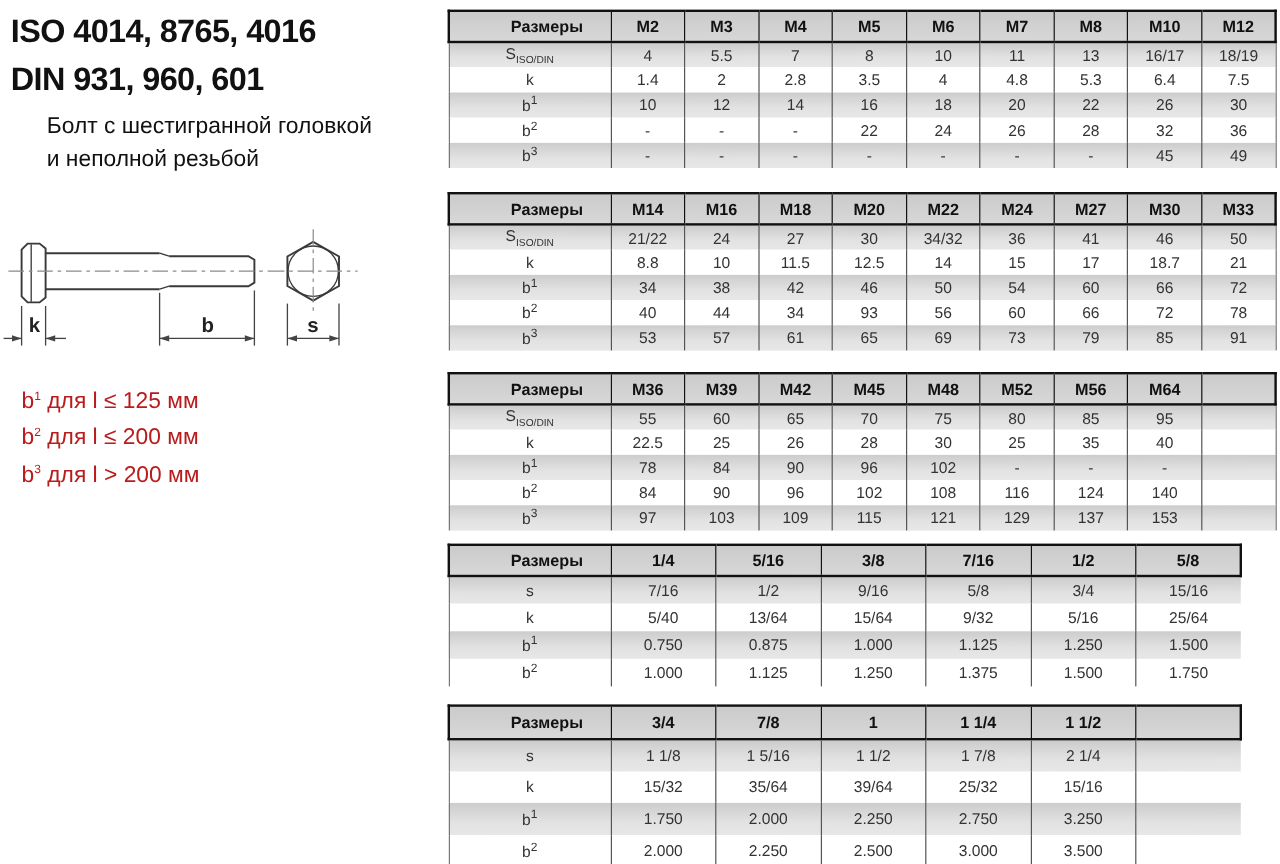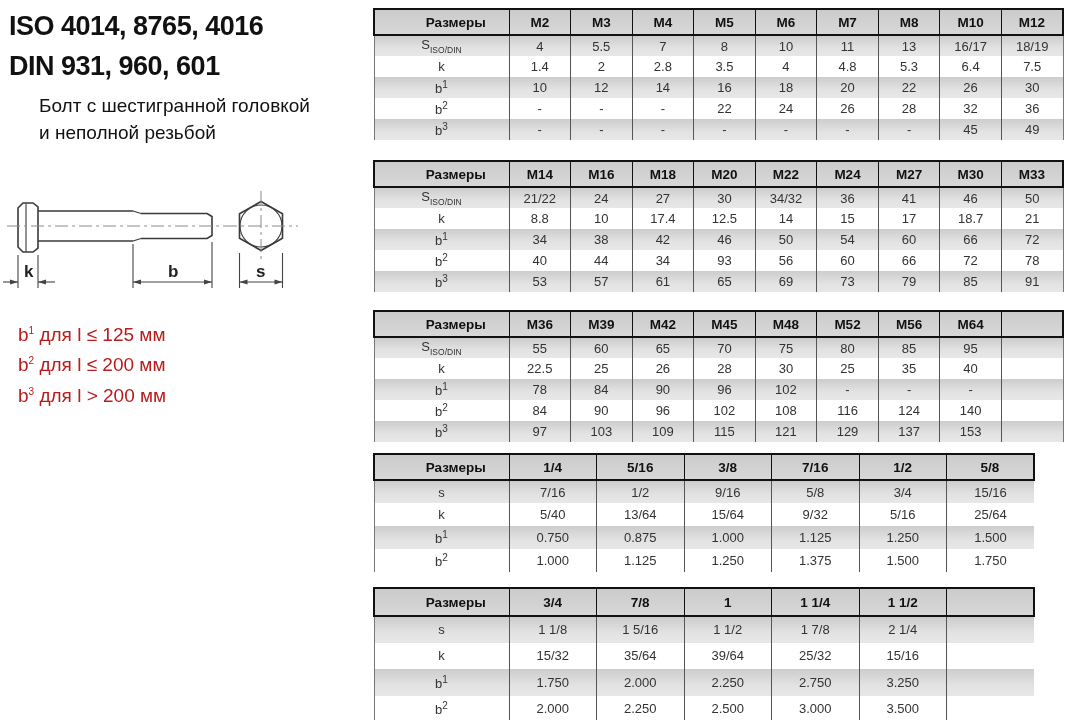--- a/index.html
+++ b/index.html
@@ -277,21 +277,21 @@
           <td>34/32</td>
           <td>36</td>
           <td>41</td>
           <td>46</td>
           <td>50</td>
         </tr>
         <tr class="plain">
           <td class="row-label">k</td>
           <td>8.8</td>
           <td>10</td>
-          <td>17.4</td>
+          <td>11.5</td>
           <td>12.5</td>
           <td>14</td>
           <td>15</td>
           <td>17</td>
           <td>18.7</td>
           <td>21</td>
         </tr>
         <tr class="shade">
           <td class="row-label">b<sup>1</sup></td>
           <td>34</td>

